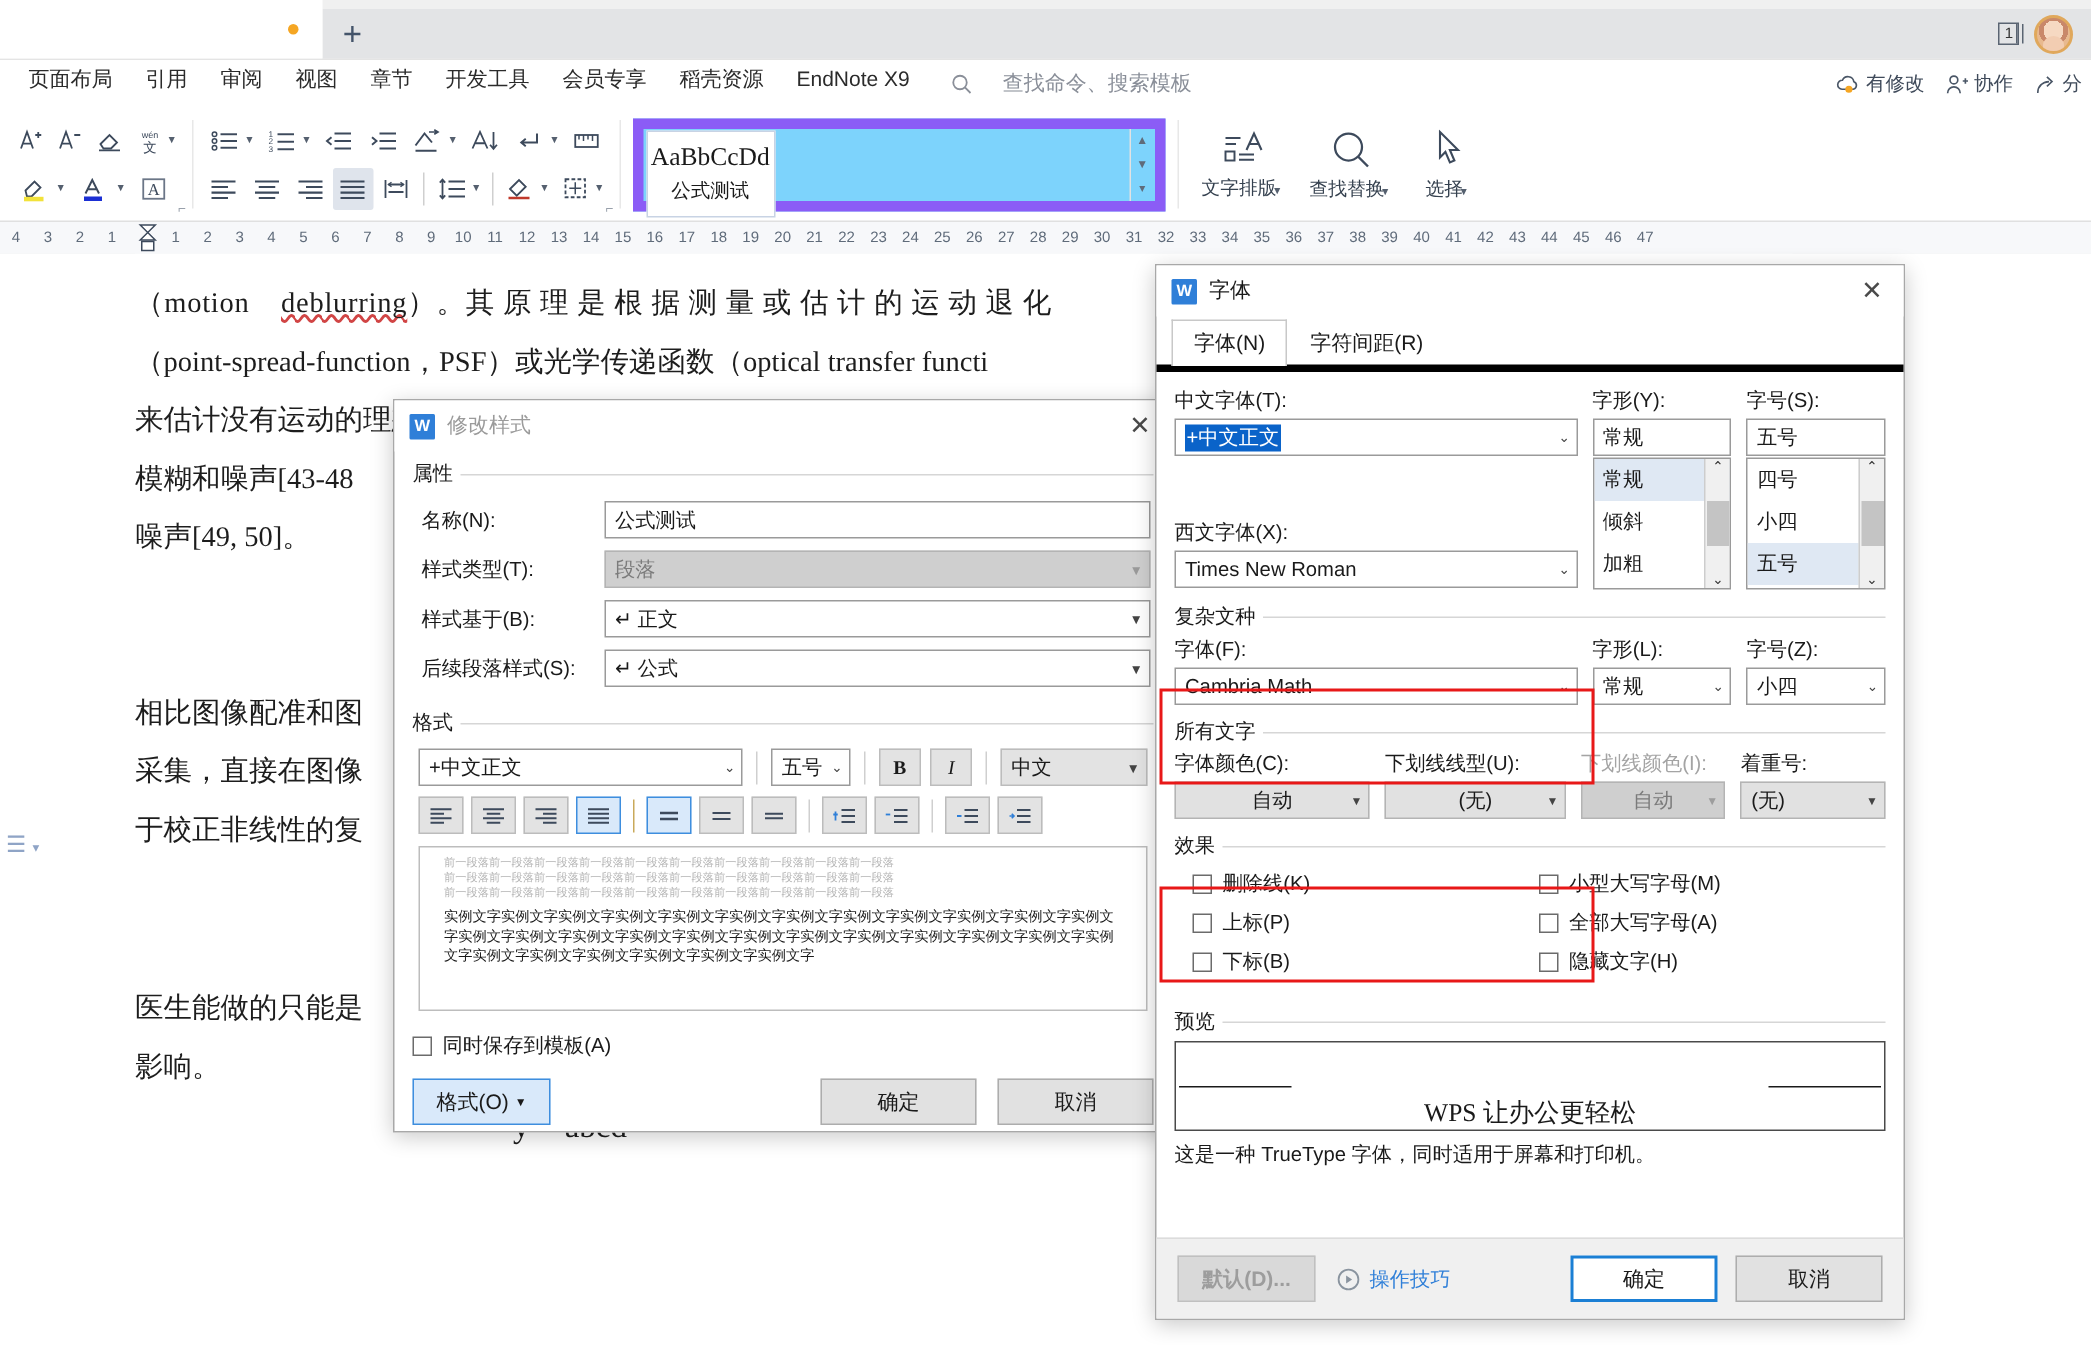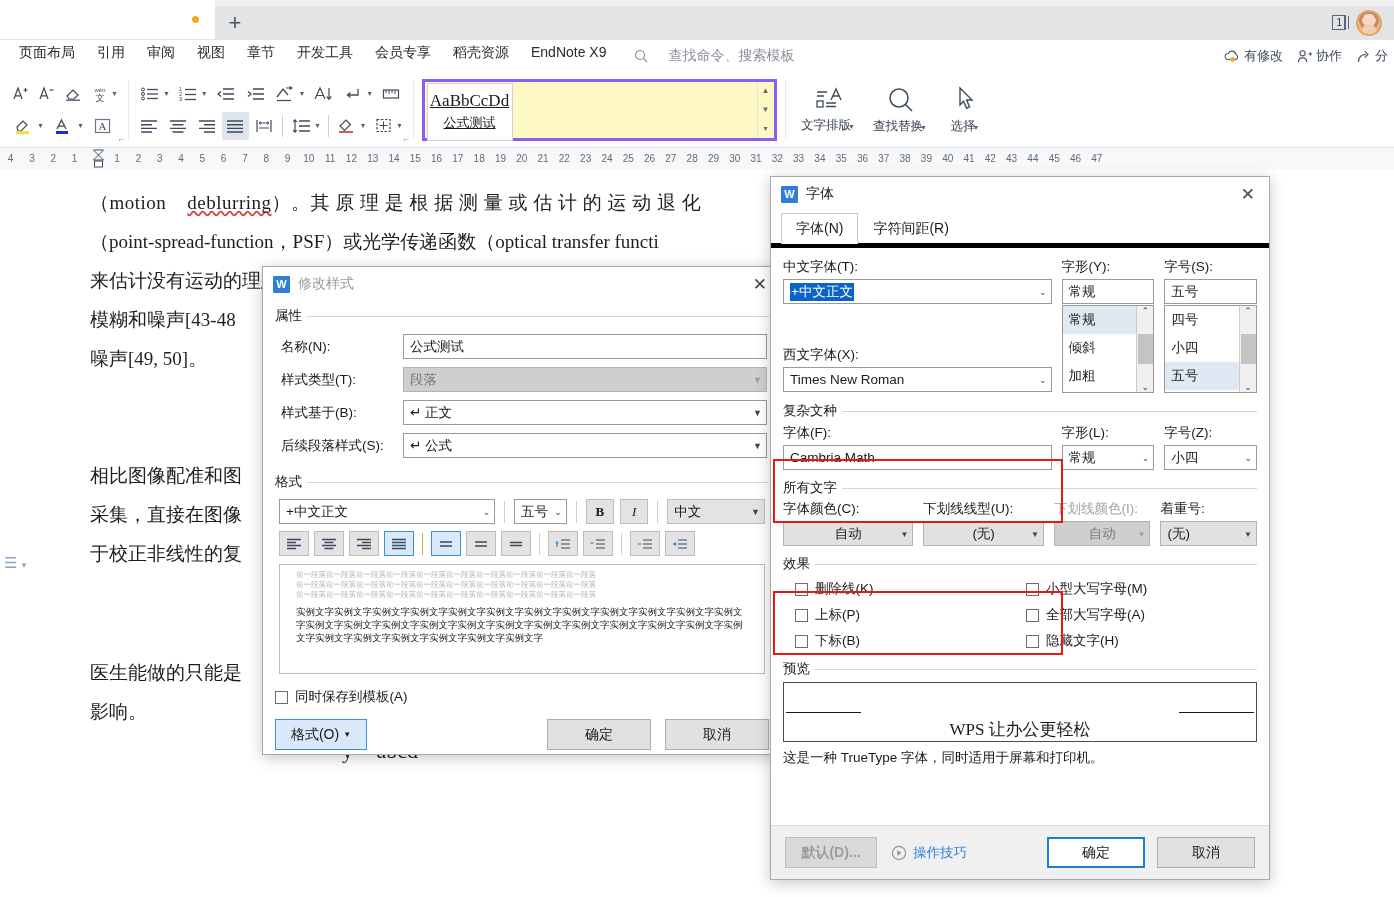--- a/index.html
+++ b/index.html
@@ -73,22 +73,22 @@
   .rrow{ display:flex; align-items:center; gap:2px; height:32px;}
   .ic{
     width:30px; height:28px; display:flex; align-items:center; justify-content:center;
     color:#3d4a5c; cursor:default; border-radius:2px;
   }
   .ic.sel{ background:#dfe4ec; }
   .caret{ font-size:7px; color:#55606f; margin-left:-3px; margin-right:2px;}
   .corner{ position:absolute; right:4px; bottom:3px; font-size:9px; color:#98a0ab;}
 
   .stylebox{
-    width:355px; height:62px; border:3px solid #8b5cf6; align-self:center;
-    display:flex; position:relative; background:#fef9c3;text-decoration:underline;
+    width:355px; height:62px; border:7px solid #8b5cf6; align-self:center;
+    display:flex; position:relative; background:#7dd3fc;
   }
   .stylecard{
     width:86px; height:58px; margin:1px 0 0 2px; border:1px solid #c8d3e4; background:#fff;
     display:flex; flex-direction:column; align-items:center; justify-content:center;
     overflow:hidden;
   }
   .stylecard .sc1{ font-family:"Liberation Serif",serif; font-size:17px; color:#1a1a1a; white-space:nowrap;}
   .stylecard .sc2{ font-size:13px; color:#1a1a1a; margin-top:3px; white-space:nowrap;}
   .stylescroll{
     position:absolute; right:0; top:0; bottom:0; width:17px; border-left:1px solid #e2e2e2;
@@ -897,21 +897,21 @@
         <span class="chk"></span>
         <span>全部大写字母(A)</span>
       </div>
       <div class="chkrow">
         <span class="chk"></span>
         <span>隐藏文字(H)</span>
       </div>
     </div>
   </div>
 
-  <div class="grp" style="margin-top:6px;">
+  <div class="grp" style="margin-top:18px;">
     <div class="grp-lbl">预览</div>
   </div>
   <div class="prev-frame">
     <span class="prev-rule" style="left:2px;"></span>
     <span class="prev-text">WPS 让办公更轻松</span>
     <span class="prev-rule" style="right:2px;"></span>
   </div>
   <div style="padding:7px 12px 0 12px;font-size:13.5px;">这是一种 TrueType 字体，同时适用于屏幕和打印机。</div>
 
   <div class="dlg-footer">

